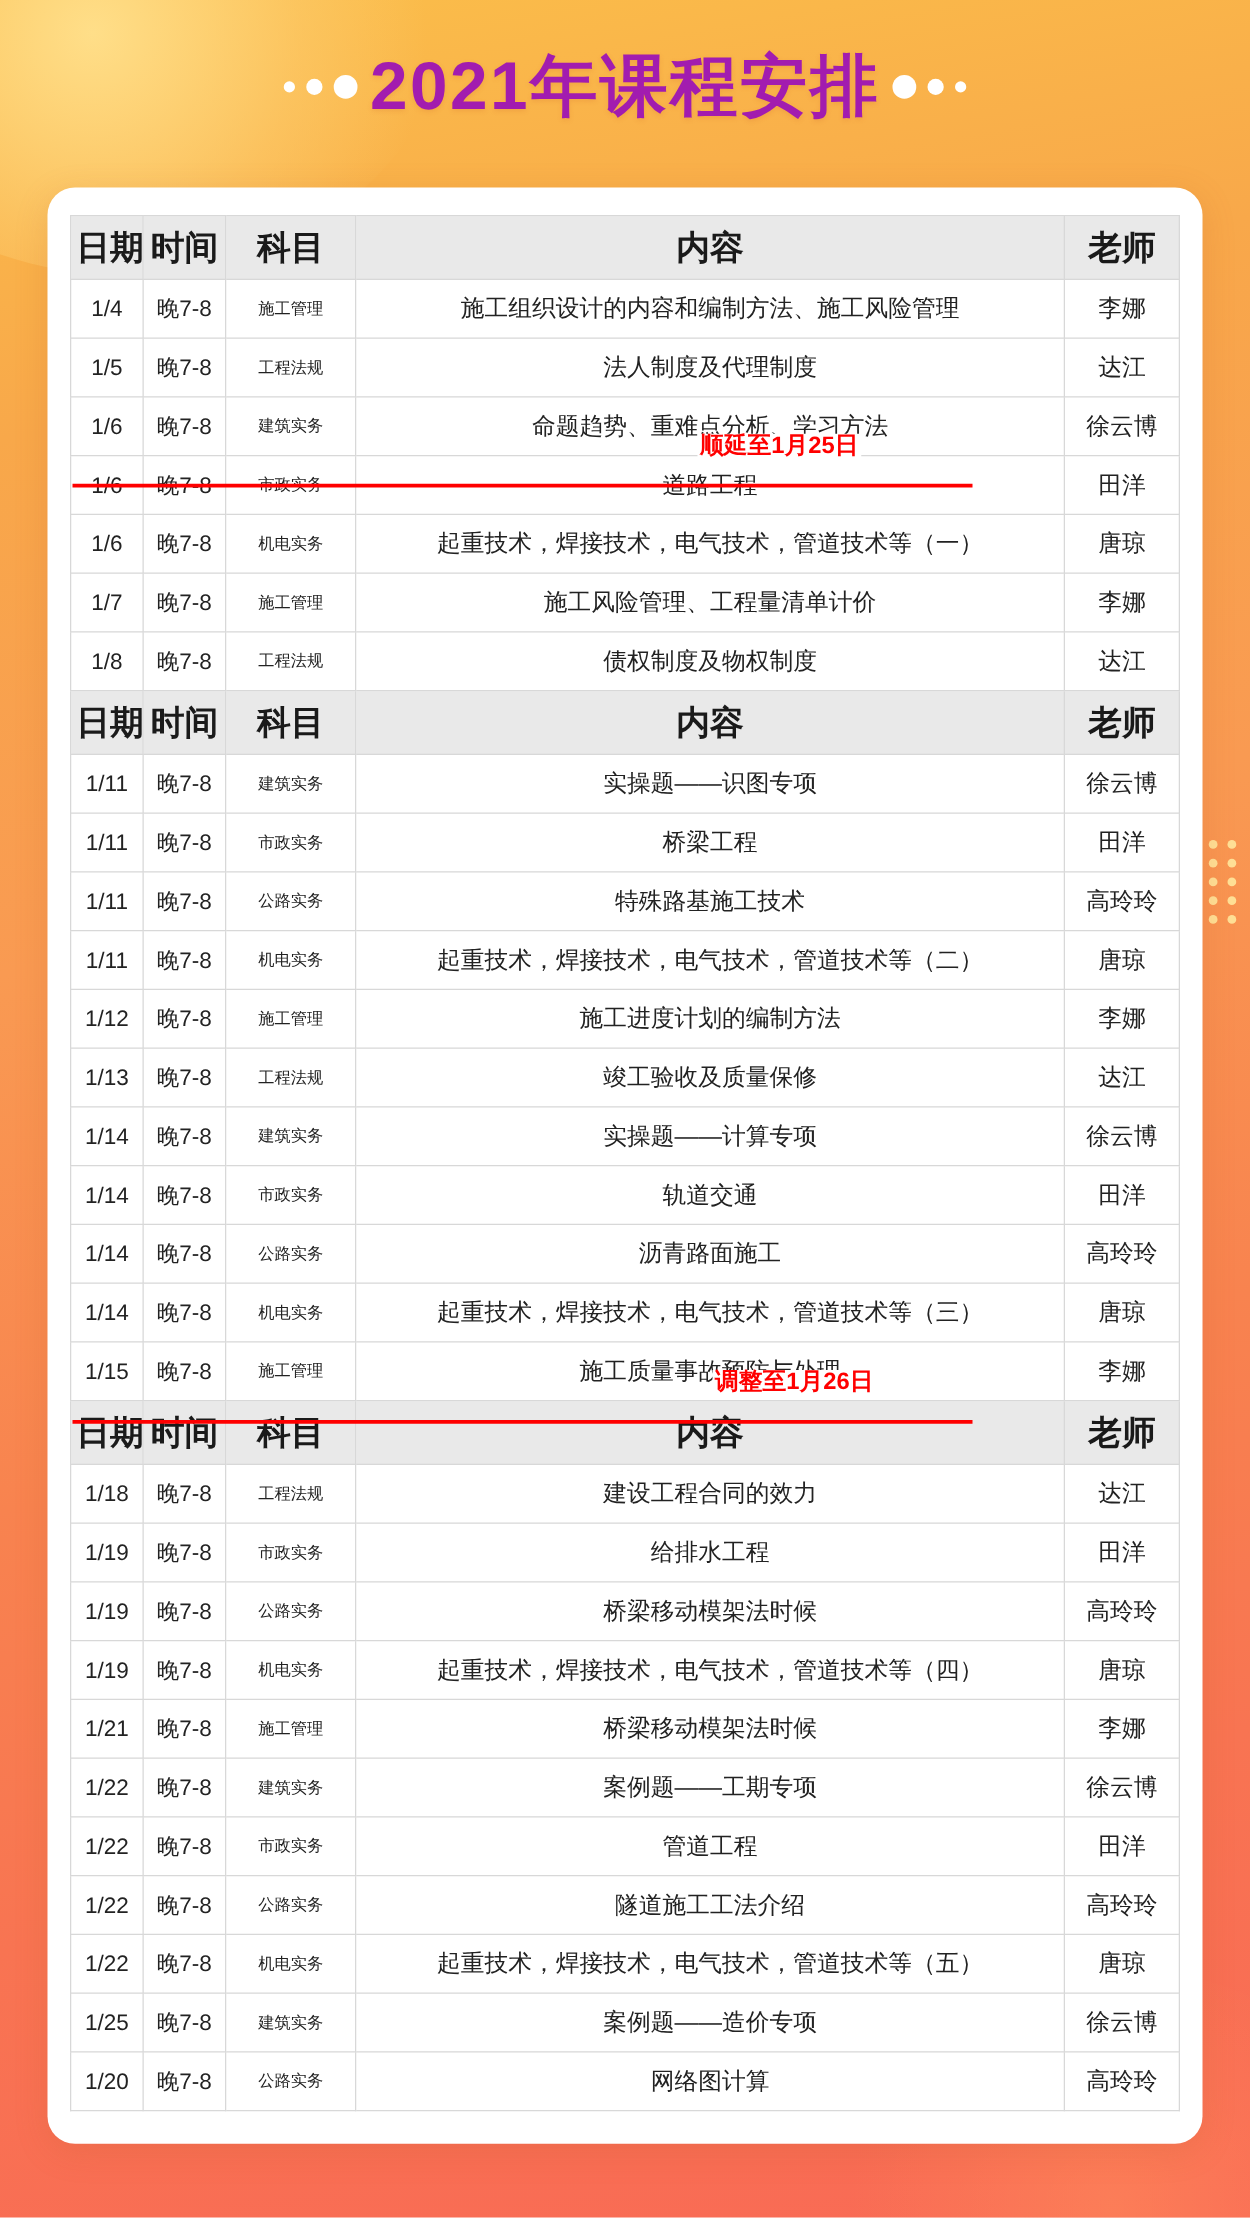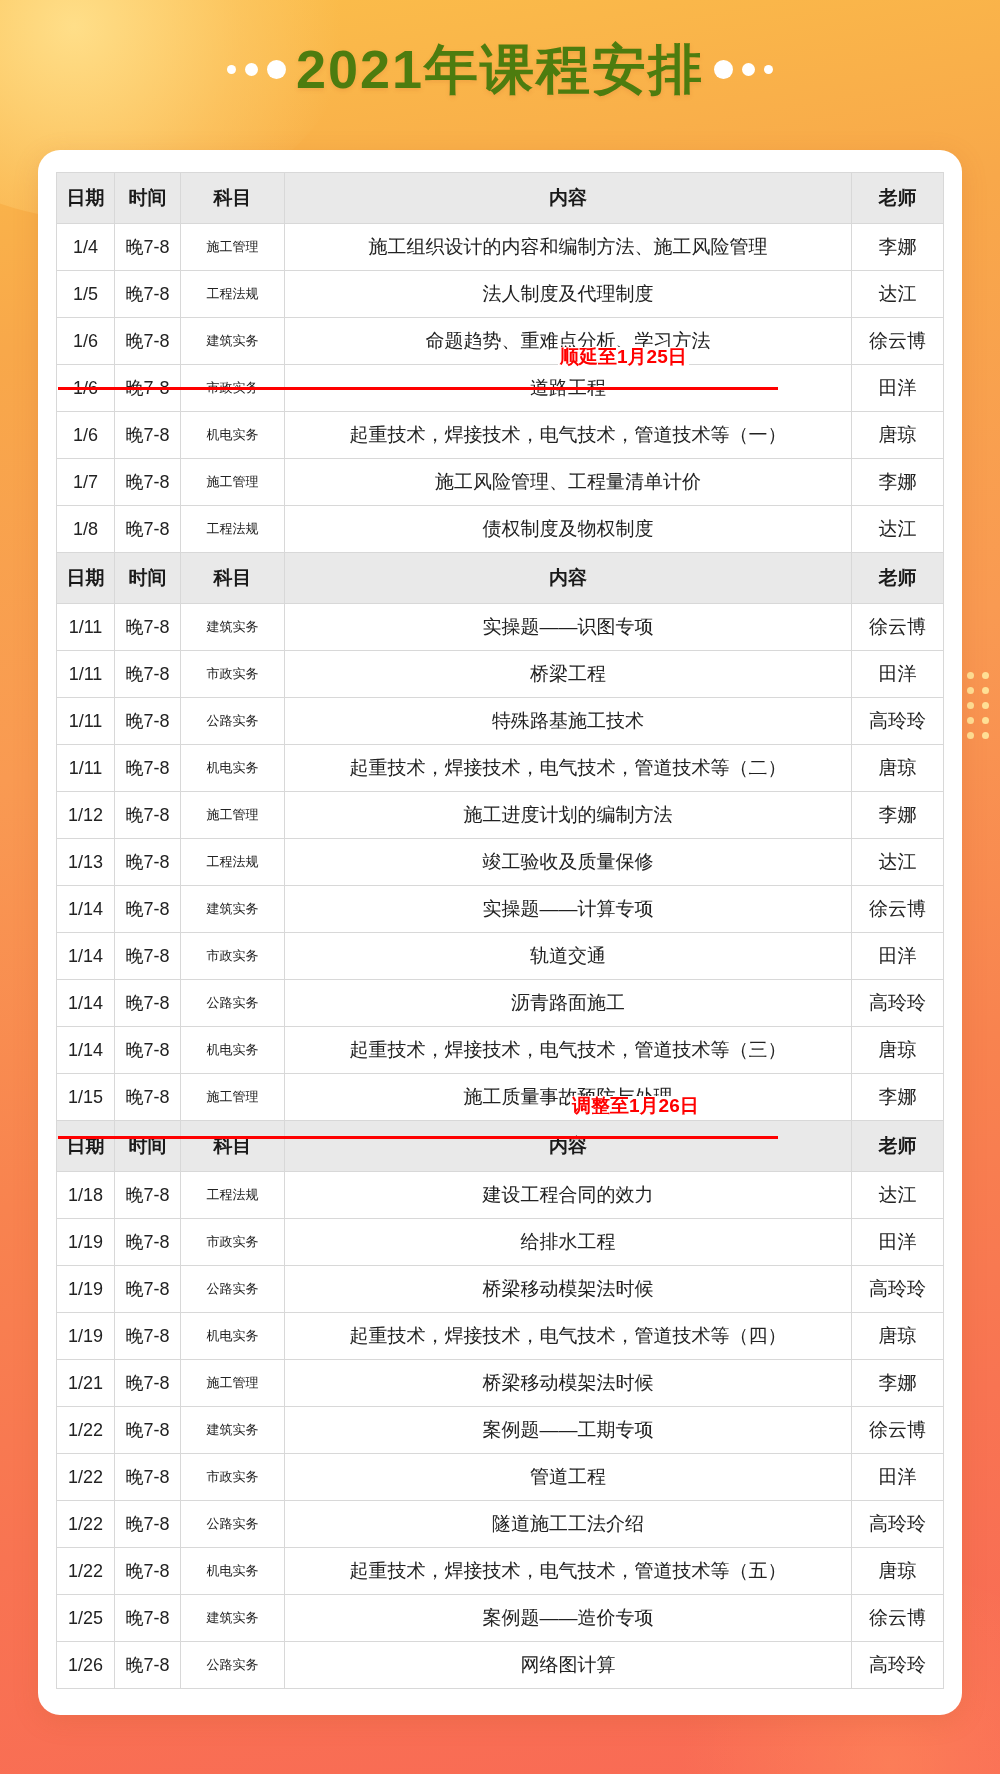--- a/index.html
+++ b/index.html
@@ -77,21 +77,21 @@
   }
   .title-dots i {
     display: block;
     border-radius: 50%;
     background: #ffffff;
   }
   .td-s { width: 9px; height: 9px; }
   .td-m { width: 13px; height: 13px; }
   .td-l { width: 19px; height: 19px; }
   .page-title {
-    color: #4d7c0f;
+    color: #a21caf;
     font-size: 54px;
     font-weight: bold;
     letter-spacing: 2px;
     line-height: 1;
     white-space: nowrap;
     text-shadow: 0 2px 4px rgba(200,90,40,0.18);
   }
 
   .card {
     position: relative;
@@ -122,21 +122,21 @@
     text-align: center;
     vertical-align: middle;
     padding: 3px 4px;
     font-weight: normal;
     white-space: nowrap;
     overflow: hidden;
   }
   tr.head-row th {
     background: #e9e9e9;
     font-weight: bold;
-    font-size: 19px;
+    font-size: 27px;
     color: #1a1a1a;
     height: 44px;
   }
   td.cell-content {
     white-space: nowrap;
     margin-left: 14px;
   }
   td.cell-date, td.cell-time { font-size: 18px; }
   td.cell-subject { font-size: 13px; }
   td.cell-teacher { font-size: 19px; }
@@ -419,21 +419,21 @@
           <td class="cell-teacher">唐琼</td>
         </tr>
         <tr>
           <td class="cell-date">1/25</td>
           <td class="cell-time">晚7-8</td>
           <td class="cell-subject">建筑实务</td>
           <td class="cell-content">案例题——造价专项</td>
           <td class="cell-teacher">徐云博</td>
         </tr>
         <tr>
-          <td class="cell-date">1/26</td>
+          <td class="cell-date">1/20</td>
           <td class="cell-time">晚7-8</td>
           <td class="cell-subject">公路实务</td>
           <td class="cell-content">网络图计算</td>
           <td class="cell-teacher">高玲玲</td>
         </tr>
       </tbody>
   </table>
   <div id="annotation-layer">
       <span class="annot" style="top: 197px; left: 520px;">顺延至1月25日</span>
       <div class="underline" style="top: 237px; left: 20px; width: 720px;"></div>

